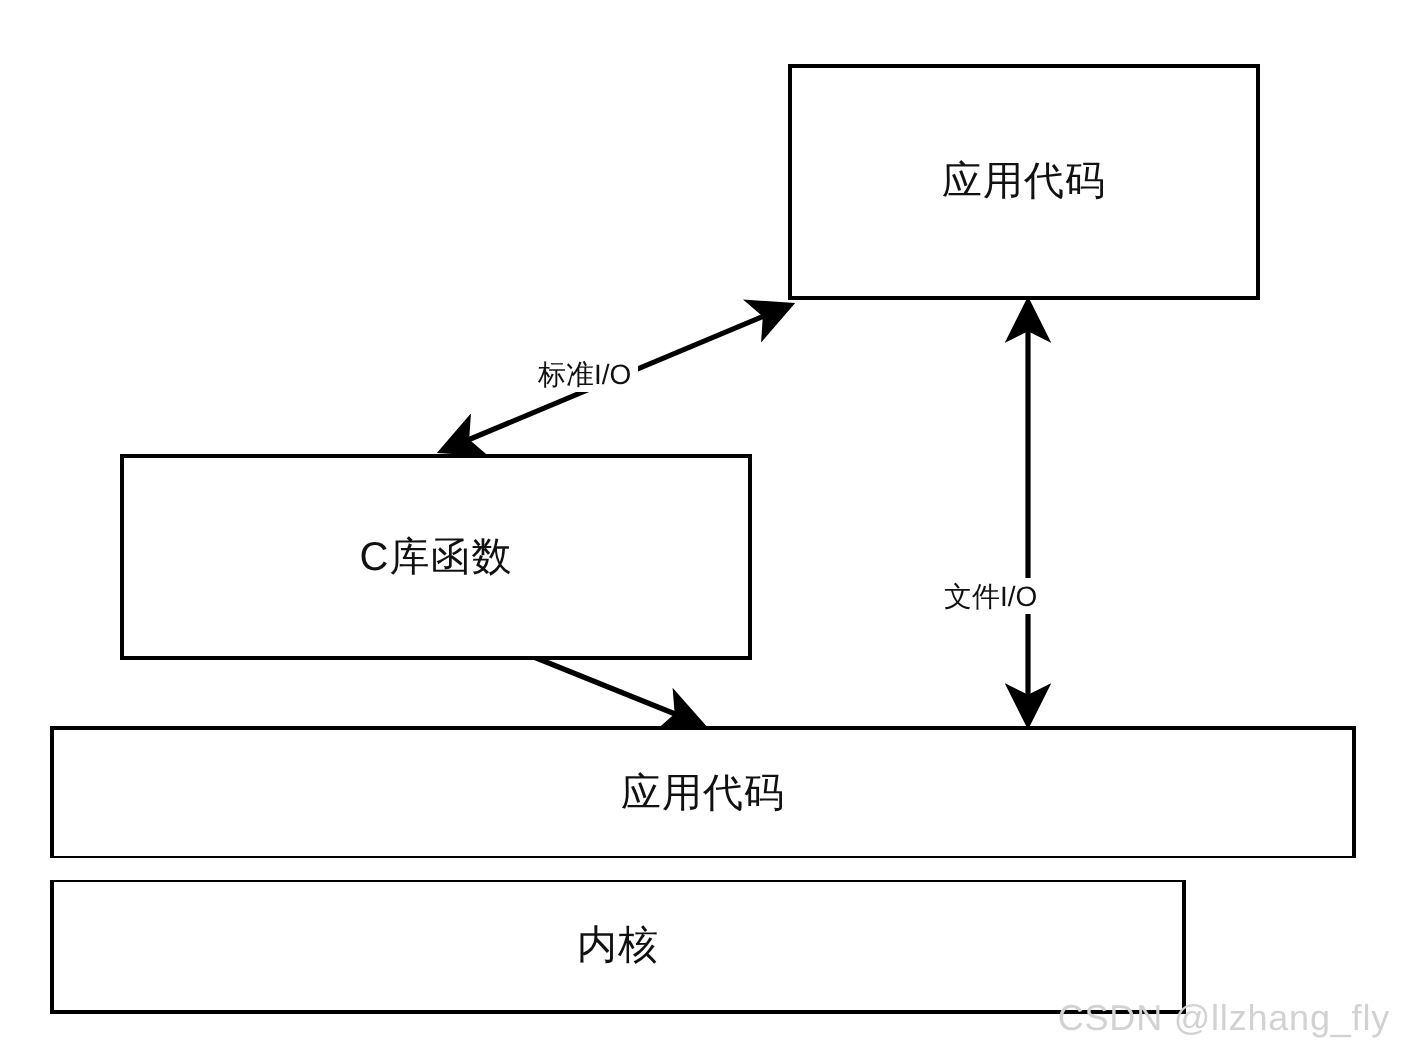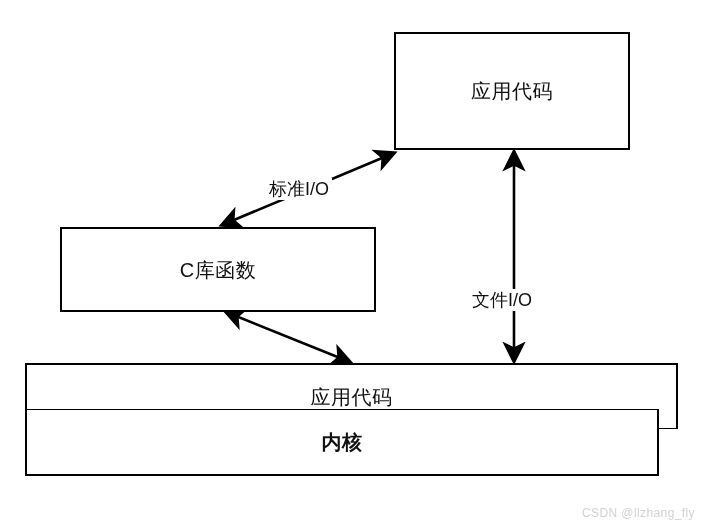--- a/index.html
+++ b/index.html
@@ -37,69 +37,68 @@
   #node-app {
     left: 394px;
     top: 32px;
     width: 236px;
     height: 118px;
   }
   #node-clib {
     left: 60px;
     top: 227px;
     width: 316px;
-    height: 85px;
+    height: 103px;
   }
   #node-syscall {
     left: 25px;
     top: 363px;
     width: 653px;
     height: 66px;
     border-bottom-width: 1px;
   }
   #node-kernel {
     left: 25px;
-    top: 409px;
-    width: 634px;
+    top: 440px;
+    width: 568px;
     height: 67px;
     border-top-width: 1px;
-    font-weight: bold;
   }
   #edges {
     position: absolute;
     left: 0;
     top: 0;
     width: 709px;
     height: 526px;
     z-index: 2;
   }
   .edge-label {
     position: absolute;
-    font-size: 18px;
+    font-size: 14px;
     line-height: 1;
     color: #111111;
     background: #ffffff;
     padding: 2px 3px;
     white-space: nowrap;
     z-index: 4;
   }
   #label-stdio {
     left: 266px;
     top: 178px;
   }
   #label-fileio {
     left: 469px;
     top: 245px;
     margin-top: 44px;
   }
   #watermark {
     position: absolute;
     right: 14px;
     bottom: 6px;
-    font-size: 12px;
+    font-size: 18px;
     color: #d2d2d2;
     letter-spacing: 0.4px;
     white-space: nowrap;
     z-index: 5;
   }
 </style>
 </head>
 <body>
 
 <div id="canvas">

